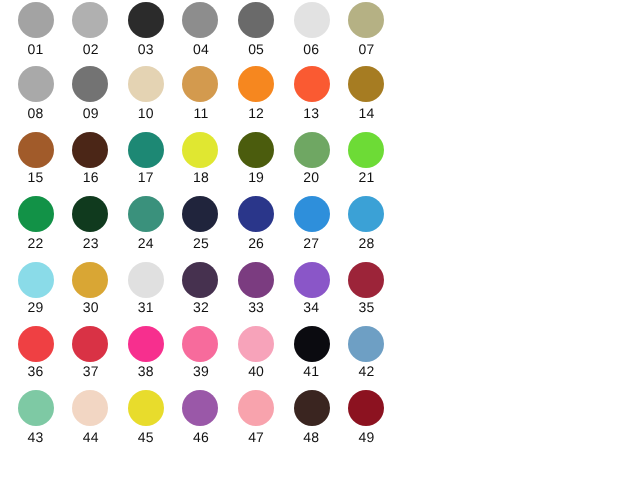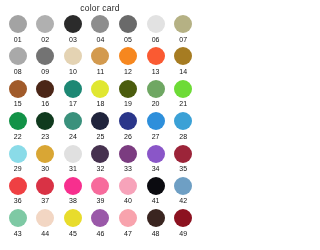--- a/index.html
+++ b/index.html
@@ -62,21 +62,20 @@
     color: #111111;
     font-family: "Liberation Sans", "DejaVu Sans", sans-serif;
     letter-spacing: 0.1px;
   }
 </style>
 </head>
 <body>
 
 <div id="card">
 
-  <div id="title">color card</div>
 
   <div id="grid">
       <div class="cell">
         <span class="swatch" style="background: rgb(163, 163, 163);"></span>
         <span class="code">01</span>
       </div>
       <div class="cell">
         <span class="swatch" style="background: rgb(176, 176, 176);"></span>
         <span class="code">02</span>
       </div>

